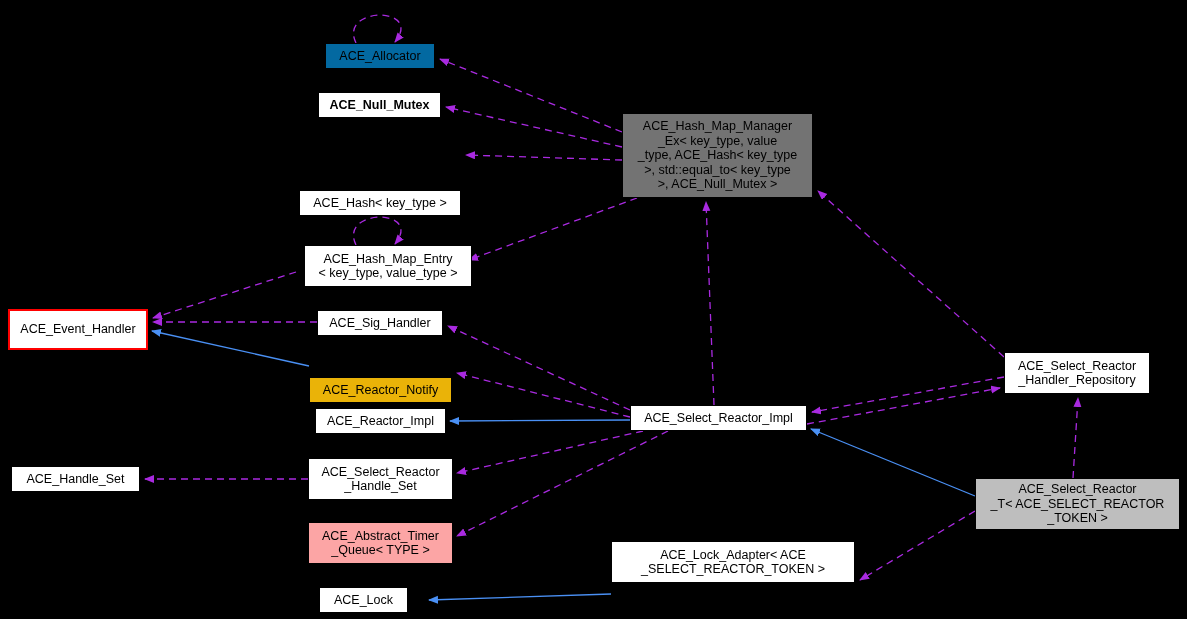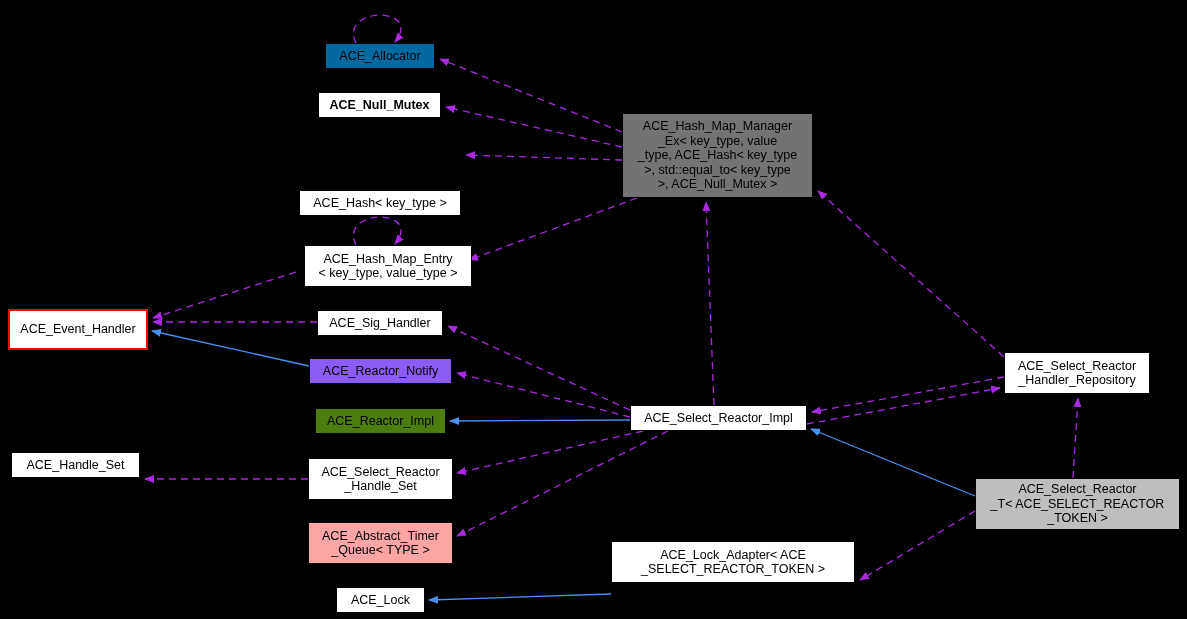--- a/index.html
+++ b/index.html
@@ -60,30 +60,30 @@
       <div class="node" style="left: 299px; top: 142px; width: 162px; height: 26px; background: rgb(255, 255, 255); border-color: rgb(0, 0, 0); border-width: 1px; margin-top: 48px;">ACE_Hash&lt; key_type &gt;</div>
       <div class="node" style="left: 622px; top: 113px; width: 191px; height: 85px; background: #737373; border-color: rgb(0, 0, 0); border-width: 1px; text-align: center;">ACE_Hash_Map_Manager
 _Ex&lt; key_type, value
 _type, ACE_Hash&lt; key_type
 &gt;, std::equal_to&lt; key_type
 &gt;, ACE_Null_Mutex &gt;</div>
       <div class="node" style="left: 304px; top: 245px; width: 168px; height: 42px; background: rgb(255, 255, 255); border-color: rgb(0, 0, 0); border-width: 1px;">ACE_Hash_Map_Entry
 &lt; key_type, value_type &gt;</div>
       <div class="node" style="left: 8px; top: 309px; width: 140px; height: 41px; background: rgb(255, 255, 255); border-color: rgb(255, 0, 0); border-width: 2px;">ACE_Event_Handler</div>
       <div class="node" style="left: 317px; top: 310px; width: 126px; height: 26px; background: rgb(255, 255, 255); border-color: rgb(0, 0, 0); border-width: 1px; text-align: center;">ACE_Sig_Handler</div>
-      <div class="node" style="left: 309px; top: 358px; width: 143px; height: 26px; background: #8b5cf6; border-color: rgb(0, 0, 0); border-width: 1px; text-align: center;">ACE_Reactor_Notify</div>
-      <div class="node" style="left: 315px; top: 408px; width: 131px; height: 26px; background: #4d7c0f; border-color: rgb(0, 0, 0); border-width: 1px;">ACE_Reactor_Impl</div>
+      <div class="node" style="left: 309px; top: 377px; width: 143px; height: 26px; background: #eab308; border-color: rgb(0, 0, 0); border-width: 1px; text-align: center;">ACE_Reactor_Notify</div>
+      <div class="node" style="left: 315px; top: 408px; width: 131px; height: 26px; background: #ffffff; border-color: rgb(0, 0, 0); border-width: 1px;">ACE_Reactor_Impl</div>
       <div class="node" style="left: 630px; top: 405px; width: 177px; height: 26px; background: rgb(255, 255, 255); border-color: rgb(0, 0, 0); border-width: 1px;">ACE_Select_Reactor_Impl</div>
       <div class="node" style="left: 1004px; top: 352px; width: 146px; height: 42px; background: rgb(255, 255, 255); border-color: rgb(0, 0, 0); border-width: 1px;">ACE_Select_Reactor
 _Handler_Repository</div>
-      <div class="node" style="left: 11px; top: 452px; width: 129px; height: 26px; background: rgb(255, 255, 255); border-color: rgb(0, 0, 0); border-width: 1px;">ACE_Handle_Set</div>
+      <div class="node" style="left: 11px; top: 466px; width: 129px; height: 26px; background: rgb(255, 255, 255); border-color: rgb(0, 0, 0); border-width: 1px;">ACE_Handle_Set</div>
       <div class="node" style="left: 308px; top: 458px; width: 145px; height: 42px; background: rgb(255, 255, 255); border-color: rgb(0, 0, 0); border-width: 1px;">ACE_Select_Reactor
 _Handle_Set</div>
       <div class="node" style="left: 308px; top: 522px; width: 145px; height: 42px; background: #fca5a5; border-color: rgb(0, 0, 0); border-width: 1px;">ACE_Abstract_Timer
 _Queue&lt; TYPE &gt;</div>
       <div class="node" style="left: 975px; top: 478px; width: 205px; height: 52px; background: rgb(190, 190, 190); border-color: rgb(0, 0, 0); border-width: 1px;">ACE_Select_Reactor
 _T&lt; ACE_SELECT_REACTOR
 _TOKEN &gt;</div>
       <div class="node" style="left: 611px; top: 541px; width: 244px; height: 42px; background: rgb(255, 255, 255); border-color: rgb(0, 0, 0); border-width: 1px;">ACE_Lock_Adapter&lt; ACE
 _SELECT_REACTOR_TOKEN &gt;</div>
-      <div class="node" style="left: 336px; top: 587px; width: 89px; height: 26px; background: rgb(255, 255, 255); border-color: rgb(0, 0, 0); border-width: 1px;">ACE_Lock</div>
+      <div class="node" style="left: 319px; top: 587px; width: 89px; height: 26px; background: rgb(255, 255, 255); border-color: rgb(0, 0, 0); border-width: 1px;">ACE_Lock</div>
     </div>
 </div>
 
 </body></html>

